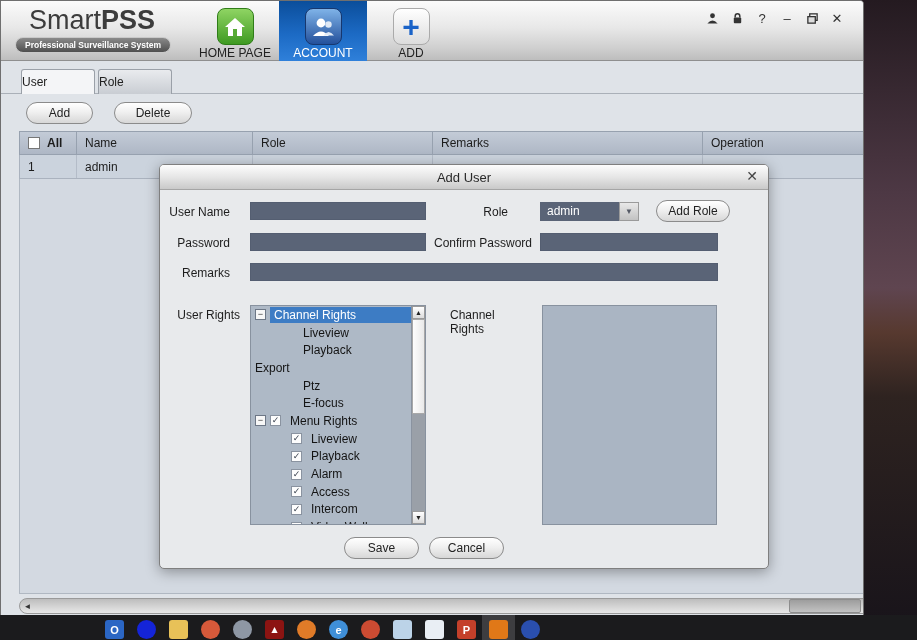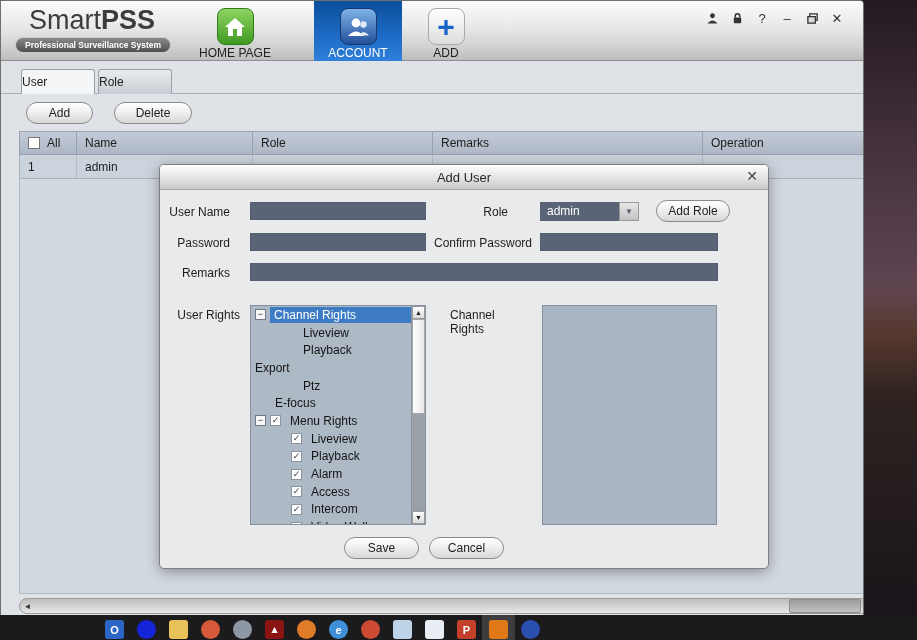--- a/index.html
+++ b/index.html
@@ -18,21 +18,21 @@
   .logo { position:absolute; left:14px; top:4px; width:160px; }
   .logo .brand { font-size:27px; color:#3c3c3c; letter-spacing:0; padding-left:14px; }
   .logo .brand b { font-weight:bold; }
   .logo .tagline { margin-top:1px; background:linear-gradient(180deg,#8a8a8a,#4f4f4f);
     border:1px solid #c9c9c9; border-radius:9px; color:#fff; font-size:8.5px; font-weight:bold;
     text-align:center; padding:2px 4px; width:156px; }
   .htabs { position:absolute; left:190px; top:0; height:60px; display:flex; }
   .htab { width:88px; height:60px; display:flex; flex-direction:column; align-items:center; cursor:pointer; }
   .htab .ic { margin-top:7px; width:37px; height:37px; border-radius:8px; display:flex; align-items:center; justify-content:center; }
   .htab .lbl { margin-top:1px; font-size:12px; color:#222; }
-  .htab.active { background:linear-gradient(180deg,#0b4e9b 0%,#1c6ac4 55%,#2f80da 100%);margin-left:35px; }
+  .htab.active { background:linear-gradient(180deg,#0b4e9b 0%,#1c6ac4 55%,#2f80da 100%); }
   .htab.active .lbl { color:#fff; }
   .ic-home { background:linear-gradient(180deg,#8fd463,#3f9a22); border:1px solid #2f7d18; }
   .ic-account { background:linear-gradient(180deg,#7fb3e8,#23509b); border:1px solid #17376e; }
   .ic-add { background:linear-gradient(180deg,#ffffff,#dcdcdc); border:1px solid #aaa;
     color:#1a63c8; font-size:30px; font-weight:bold; line-height:30px; }
   .winctrl { position:absolute; right:18px; top:9px; display:flex; gap:9px; align-items:center; }
   .winctrl span { width:16px; height:16px; display:inline-flex; align-items:center; justify-content:center;
     color:#333; font-size:13px; cursor:pointer; }
 
   
@@ -195,21 +195,21 @@
       <div class="ptab">Role</div>
     </div>
 
     <div class="toolbar">
       <div class="pill">Add</div>
       <div class="pill">Delete</div>
     </div>
 
     <div class="tbl">
       <div class="trow thead" id="thead">
-          <div class="tcell" style="width: 57px;">
+          <div class="tcell" style="width: 57px; font-weight: bold;">
             <span class="cb"></span>
             <span>All</span>
           </div>
           <div class="tcell" style="width: 176px;">
             <span>Name</span>
           </div>
           <div class="tcell" style="width: 180px;">
             <span>Role</span>
           </div>
           <div class="tcell" style="width: 270px;">
@@ -276,21 +276,21 @@
             </div>
             <div class="titem" style="padding-left: 48px;">
               <span class="lab">Playback</span>
             </div>
             <div class="titem" style="">
               <span class="lab">Export</span>
             </div>
             <div class="titem" style="padding-left: 48px;">
               <span class="lab">Ptz</span>
             </div>
-            <div class="titem" style="padding-left: 20px;">
+            <div class="titem" style="padding-left: 48px;">
               <span class="lab">E-focus</span>
             </div>
             <div class="titem">
               <span class="exp">−</span>
               <span class="tcb">✓</span>
               <span class="lab">Menu Rights</span>
             </div>
             <div class="titem" style="padding-left: 40px;">
               <span class="tcb">✓</span>
               <span class="lab">Liveview</span>

